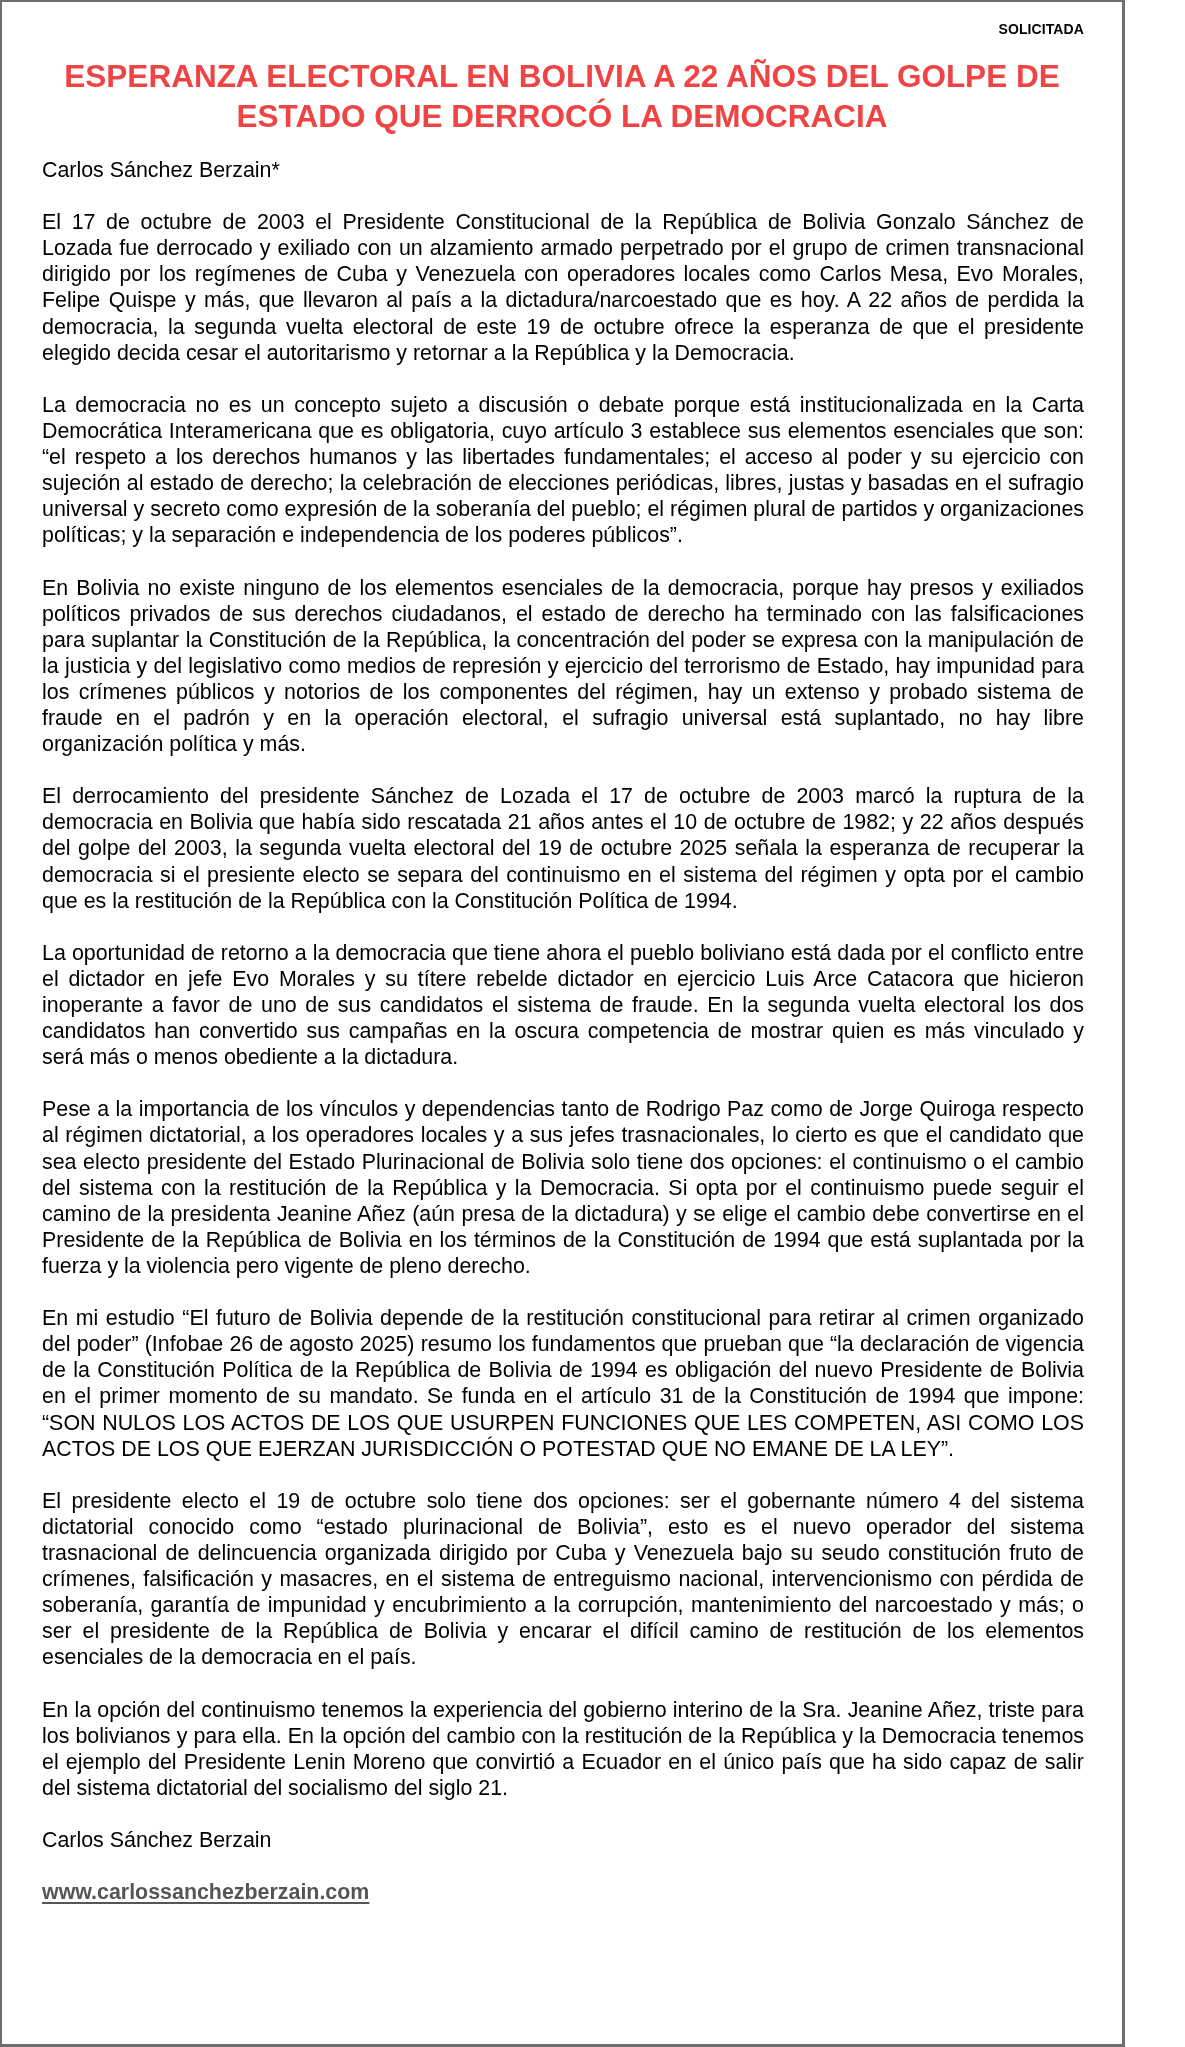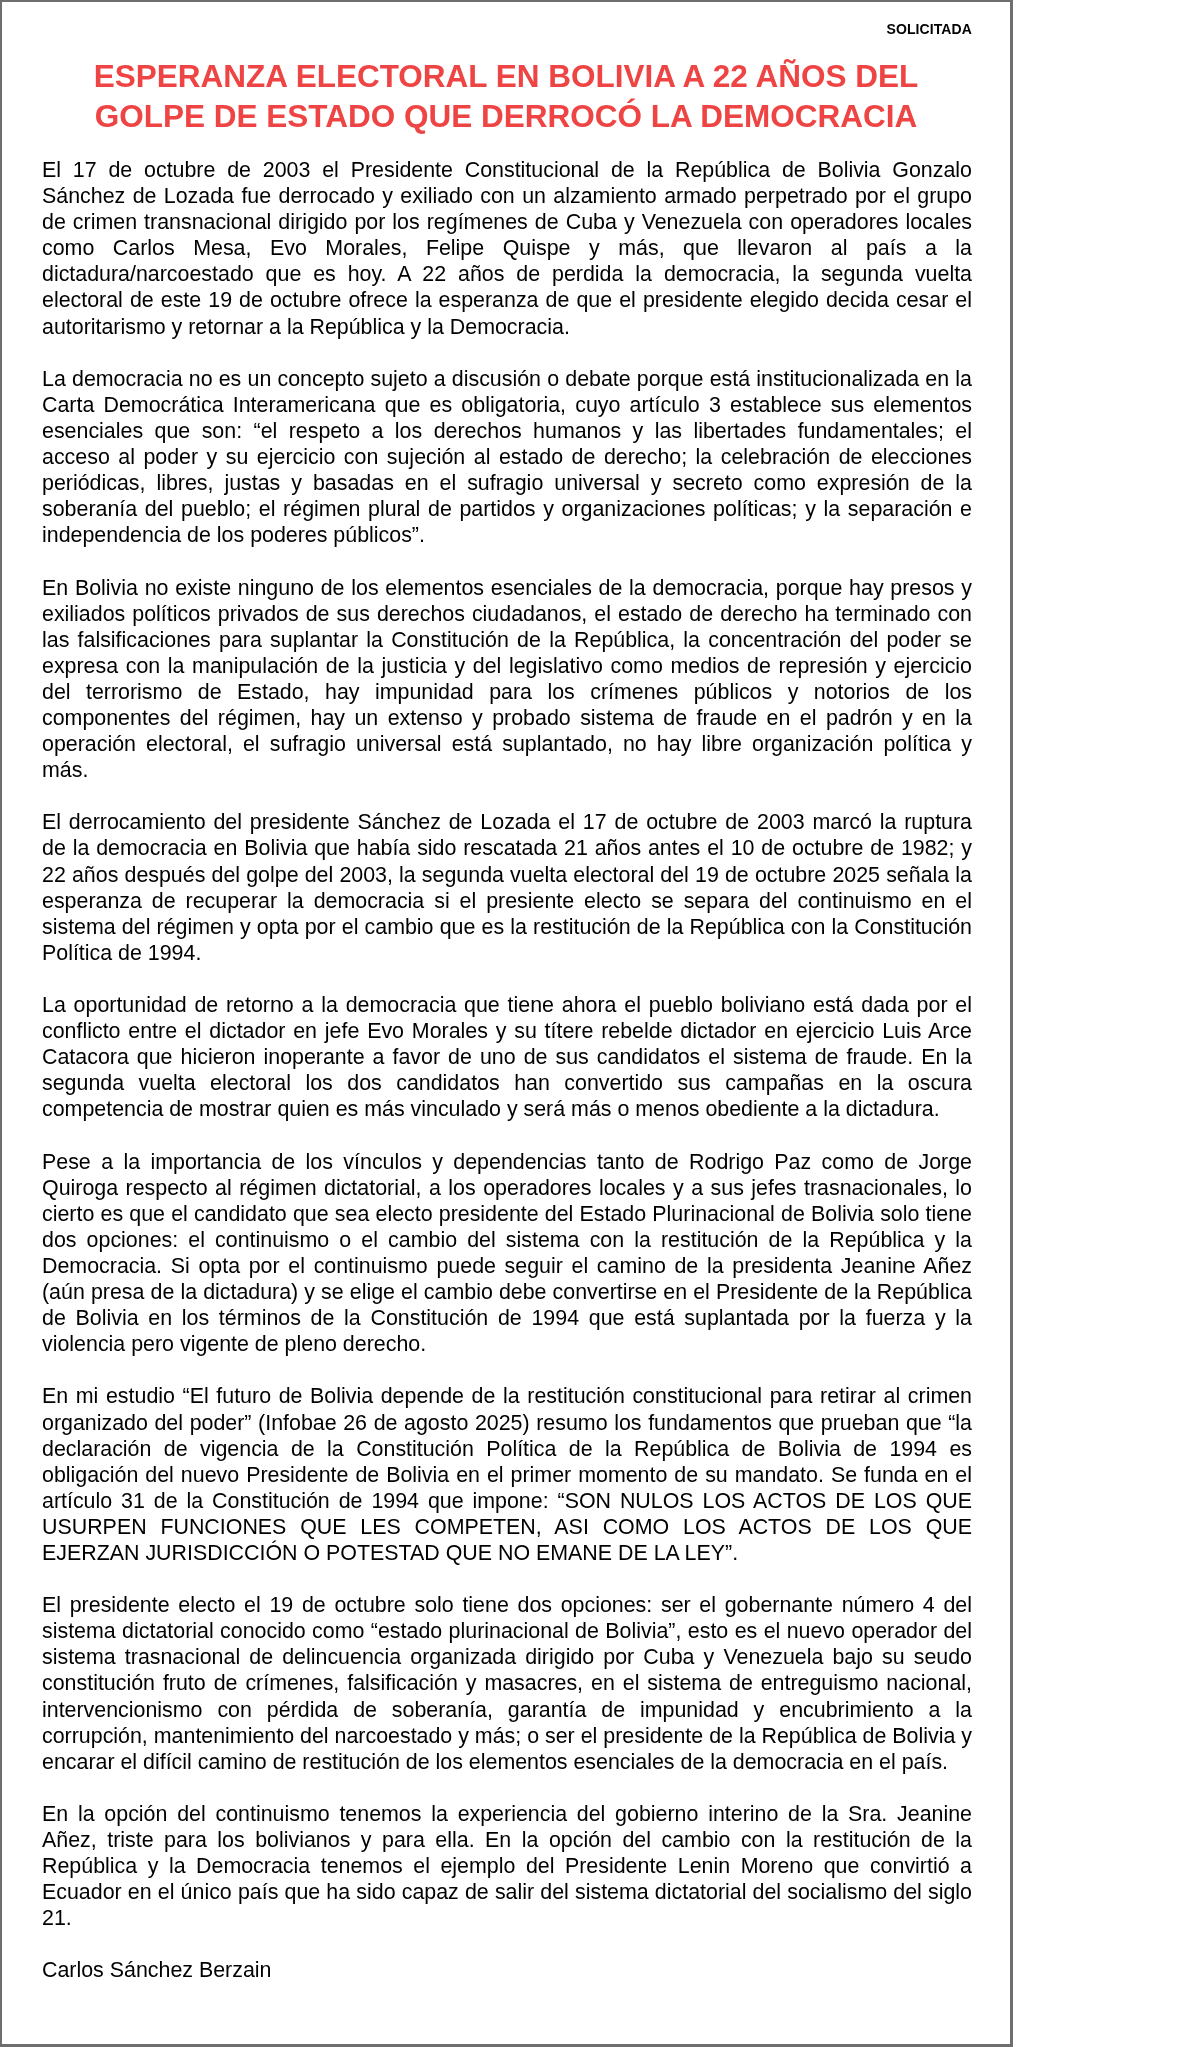--- a/index.html
+++ b/index.html
@@ -1,19 +1,19 @@
 <!DOCTYPE html>
 <html><head>
 <meta charset="utf-8">
 <style>
   html, body { margin: 0; padding: 0; background: #ffffff; }
   body { width: 1185px; height: 2047px; overflow: hidden; }
   .frame {
     position: absolute; left: 0; top: 0;
-    width: 1013px; height: 2047px;
+    width: 1125px; height: 2047px;
     box-sizing: border-box;
     border: 2px solid #6e6e6e;
     border-right-width: 3px; border-bottom-width: 3px;
     background: #ffffff;
   }
   .tag {
     position: absolute; right: 38px; top: 19px;
     font-family: "Liberation Sans", sans-serif;
     font-weight: bold; font-size: 14px; color: #000;
     letter-spacing: 0.1px;
@@ -39,24 +39,26 @@
     text-decoration-thickness: 2px; text-underline-offset: 3px;
   }
 </style>
 </head>
 <body>
 
 <div class="frame">
   <div class="tag">SOLICITADA</div>
   <h1 class="title">ESPERANZA ELECTORAL EN BOLIVIA A 22 AÑOS DEL GOLPE DE ESTADO QUE DERROCÓ LA DEMOCRACIA</h1>
   <div class="content">
+    <p class="author">Carlos Sánchez Berzain*</p>
     <p>El 17 de octubre de 2003 el Presidente Constitucional de la República de Bolivia Gonzalo Sánchez de Lozada fue derrocado y exiliado con un alzamiento armado perpetrado por el grupo de crimen transnacional dirigido por los regímenes de Cuba y Venezuela con operadores locales como Carlos Mesa, Evo Morales, Felipe Quispe y más, que llevaron al país a la dictadura/narcoestado que es hoy. A 22 años de perdida la democracia, la segunda vuelta electoral de este 19 de octubre ofrece la esperanza de que el presidente elegido decida cesar el autoritarismo y retornar a la República y la Democracia.</p>
     <p>La democracia no es un concepto sujeto a discusión o debate porque está institucionalizada en la Carta Democrática Interamericana que es obligatoria, cuyo artículo 3 establece sus elementos esenciales que son: “el respeto a los derechos humanos y las libertades fundamentales; el acceso al poder y su ejercicio con sujeción al estado de derecho; la celebración de elecciones periódicas, libres, justas y basadas en el sufragio universal y secreto como expresión de la soberanía del pueblo; el régimen plural de partidos y organizaciones políticas; y la separación e independencia de los poderes públicos”.</p>
     <p>En Bolivia no existe ninguno de los elementos esenciales de la democracia, porque hay presos y exiliados políticos privados de sus derechos ciudadanos, el estado de derecho ha terminado con las falsificaciones para suplantar la Constitución de la República, la concentración del poder se expresa con la manipulación de la justicia y del legislativo como medios de represión y ejercicio del terrorismo de Estado, hay impunidad para los crímenes públicos y notorios de los componentes del régimen, hay un extenso y probado sistema de fraude en el padrón y en la operación electoral, el sufragio universal está suplantado, no hay libre organización política y más.</p>
     <p>El derrocamiento del presidente Sánchez de Lozada el 17 de octubre de 2003 marcó la ruptura de la democracia en Bolivia que había sido rescatada 21 años antes el 10 de octubre de 1982; y 22 años después del golpe del 2003, la segunda vuelta electoral del 19 de octubre 2025 señala la esperanza de recuperar la democracia si el presiente electo se separa del continuismo en el sistema del régimen y opta por el cambio que es la restitución de la República con la Constitución Política de 1994.</p>
     <p>La oportunidad de retorno a la democracia que tiene ahora el pueblo boliviano está dada por el conflicto entre el dictador en jefe Evo Morales y su títere rebelde dictador en ejercicio Luis Arce Catacora que hicieron inoperante a favor de uno de sus candidatos el sistema de fraude. En la segunda vuelta electoral los dos candidatos han convertido sus campañas en la oscura competencia de mostrar quien es más vinculado y será más o menos obediente a la dictadura.</p>
     <p>Pese a la importancia de los vínculos y dependencias tanto de Rodrigo Paz como de Jorge Quiroga respecto al régimen dictatorial, a los operadores locales y a sus jefes trasnacionales, lo cierto es que el candidato que sea electo presidente del Estado Plurinacional de Bolivia solo tiene dos opciones: el continuismo o el cambio del sistema con la restitución de la República y la Democracia. Si opta por el continuismo puede seguir el camino de la presidenta Jeanine Añez (aún presa de la dictadura) y se elige el cambio debe convertirse en el Presidente de la República de Bolivia en los términos de la Constitución de 1994 que está suplantada por la fuerza y la violencia pero vigente de pleno derecho.</p>
     <p>En mi estudio “El futuro de Bolivia depende de la restitución constitucional para retirar al crimen organizado del poder” (Infobae 26 de agosto 2025) resumo los fundamentos que prueban que “la declaración de vigencia de la Constitución Política de la República de Bolivia de 1994 es obligación del nuevo Presidente de Bolivia en el primer momento de su mandato. Se funda en el artículo 31 de la Constitución de 1994 que impone: “SON NULOS LOS ACTOS DE LOS QUE USURPEN FUNCIONES QUE LES COMPETEN, ASI COMO LOS ACTOS DE LOS QUE EJERZAN JURISDICCIÓN O POTESTAD QUE NO EMANE DE LA LEY”.</p>
     <p>El presidente electo el 19 de octubre solo tiene dos opciones: ser el gobernante número 4 del sistema dictatorial conocido como “estado plurinacional de Bolivia”, esto es el nuevo operador del sistema trasnacional de delincuencia organizada dirigido por Cuba y Venezuela bajo su seudo constitución fruto de crímenes, falsificación y masacres, en el sistema de entreguismo nacional, intervencionismo con pérdida de soberanía, garantía de impunidad y encubrimiento a la corrupción, mantenimiento del narcoestado y más; o ser el presidente de la República de Bolivia y encarar el difícil camino de restitución de los elementos esenciales de la democracia en el país.</p>
     <p>En la opción del continuismo tenemos la experiencia del gobierno interino de la Sra. Jeanine Añez, triste para los bolivianos y para ella. En la opción del cambio con la restitución de la República y la Democracia tenemos el ejemplo del Presidente Lenin Moreno que convirtió a Ecuador en el único país que ha sido capaz de salir del sistema dictatorial del socialismo del siglo 21.</p>
     <p class="sign">Carlos Sánchez Berzain</p>
+    <p class="sign"><a class="link">www.carlossanchezberzain.com</a></p>
   </div>
 </div>
 
 </body></html>

